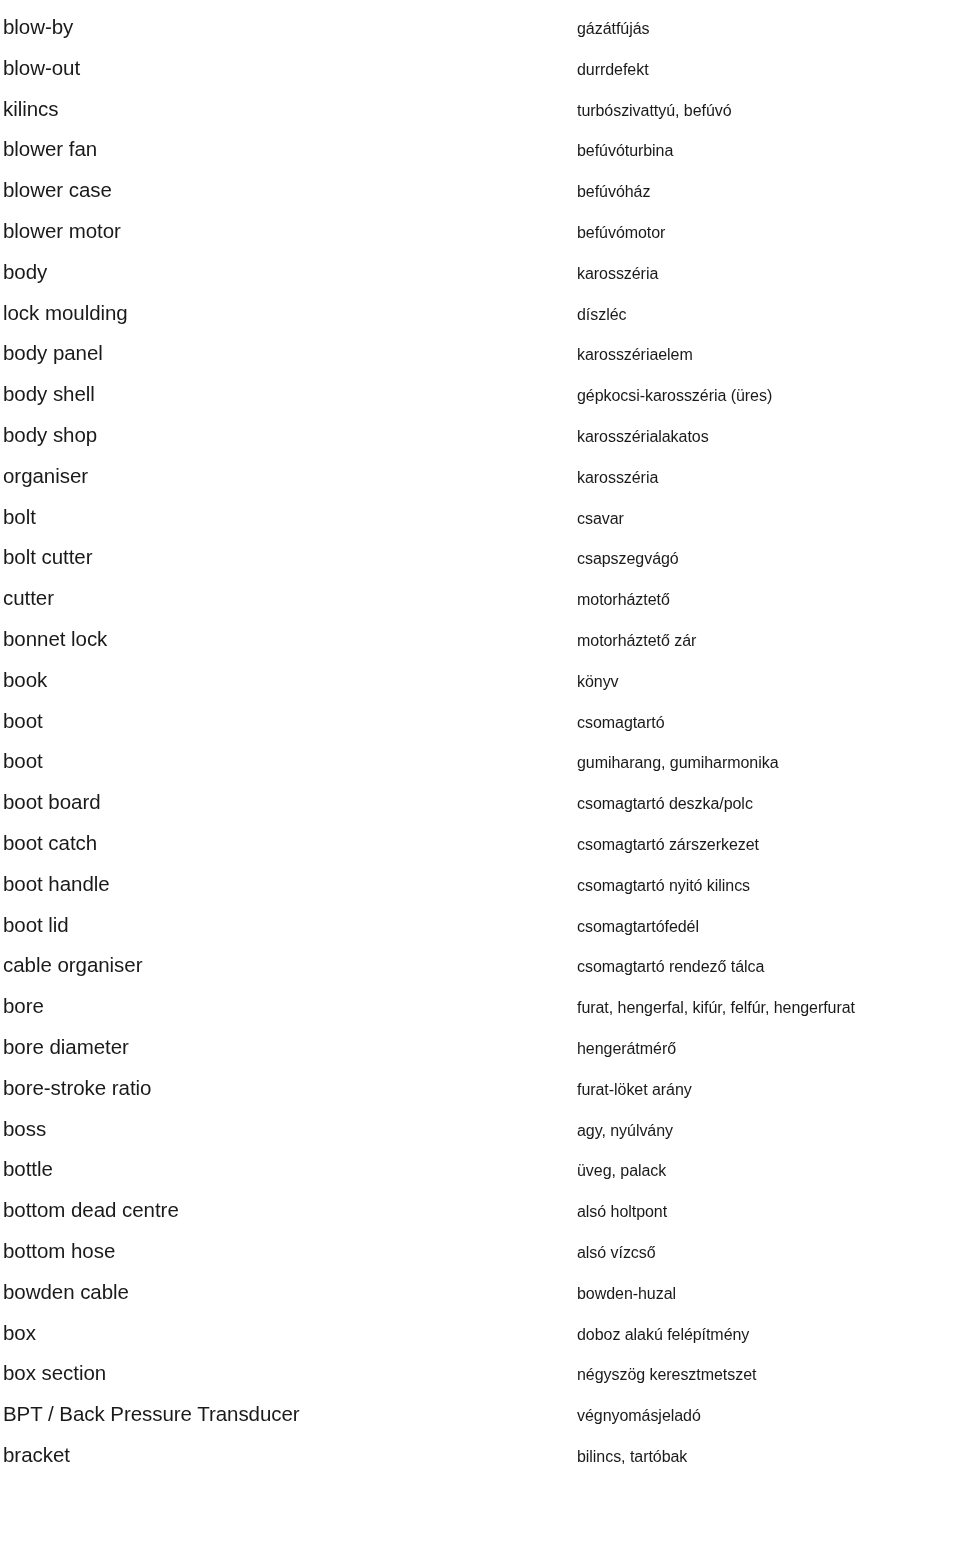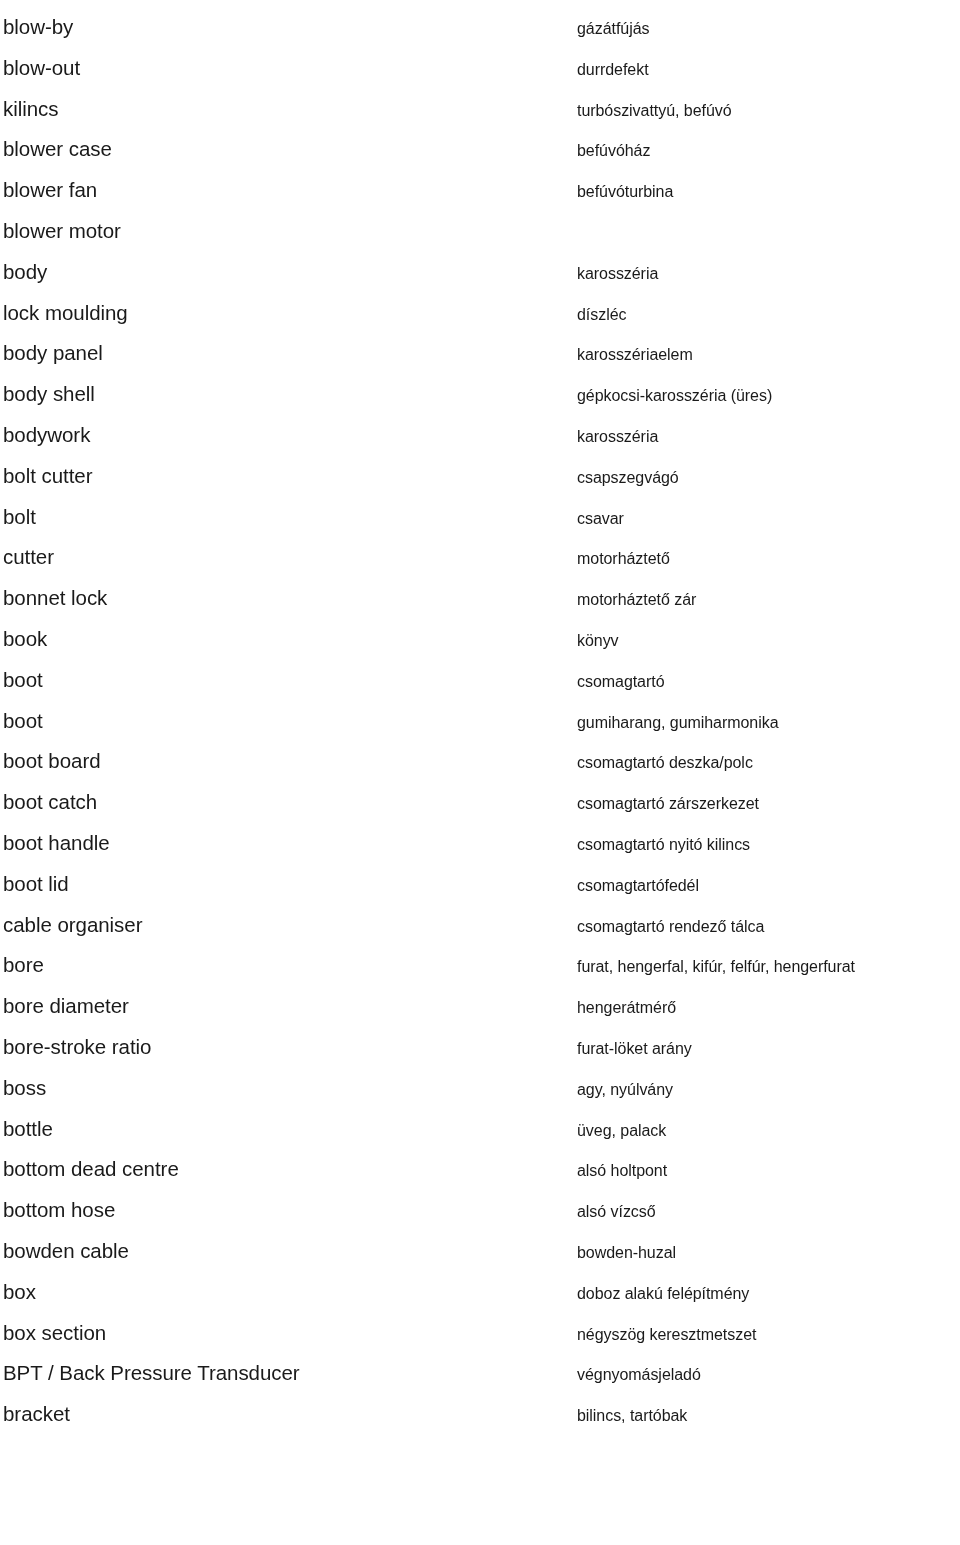--- a/index.html
+++ b/index.html
@@ -52,57 +52,62 @@
     </div>
     <div class="row">
       <div class="term">blow-out</div>
       <div class="definition">durrdefekt</div>
     </div>
     <div class="row">
       <div class="term">kilincs</div>
       <div class="definition">turbószivattyú, befúvó</div>
     </div>
     <div class="row">
+      <div class="term">blower fan</div>
+      <div class="definition">befúvóturbina</div>
+    </div>
+    <div class="row">
       <div class="term">blower case</div>
       <div class="definition">befúvóház</div>
     </div>
     <div class="row">
-      <div class="term">blower fan</div>
-      <div class="definition">befúvóturbina</div>
-    </div>
-    <div class="row">
       <div class="term">blower motor</div>
+      <div class="definition">befúvómotor</div>
     </div>
     <div class="row">
       <div class="term">body</div>
       <div class="definition">karosszéria</div>
     </div>
     <div class="row">
       <div class="term">lock moulding</div>
       <div class="definition">díszléc</div>
     </div>
     <div class="row">
       <div class="term">body panel</div>
       <div class="definition">karosszériaelem</div>
     </div>
     <div class="row">
       <div class="term">body shell</div>
       <div class="definition">gépkocsi-karosszéria (üres)</div>
     </div>
     <div class="row">
-      <div class="term">bodywork</div>
+      <div class="term">body shop</div>
+      <div class="definition">karosszérialakatos</div>
+    </div>
+    <div class="row">
+      <div class="term">organiser</div>
       <div class="definition">karosszéria</div>
+    </div>
+    <div class="row">
+      <div class="term">bolt</div>
+      <div class="definition">csavar</div>
     </div>
     <div class="row">
       <div class="term">bolt cutter</div>
       <div class="definition">csapszegvágó</div>
-    </div>
-    <div class="row">
-      <div class="term">bolt</div>
-      <div class="definition">csavar</div>
     </div>
     <div class="row">
       <div class="term">cutter</div>
       <div class="definition">motorháztető</div>
     </div>
     <div class="row">
       <div class="term">bonnet lock</div>
       <div class="definition">motorháztető zár</div>
     </div>
     <div class="row">

